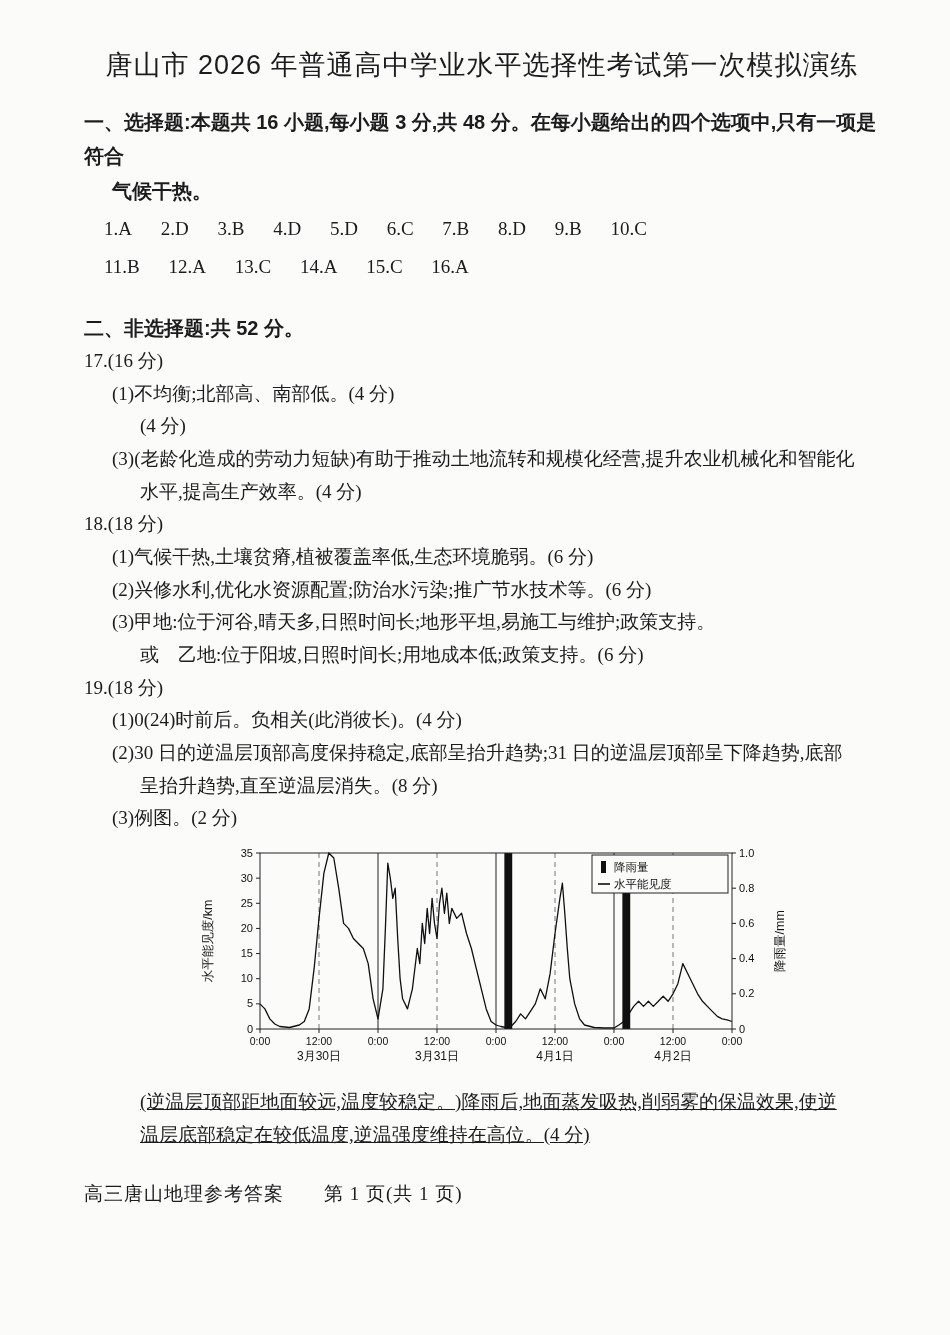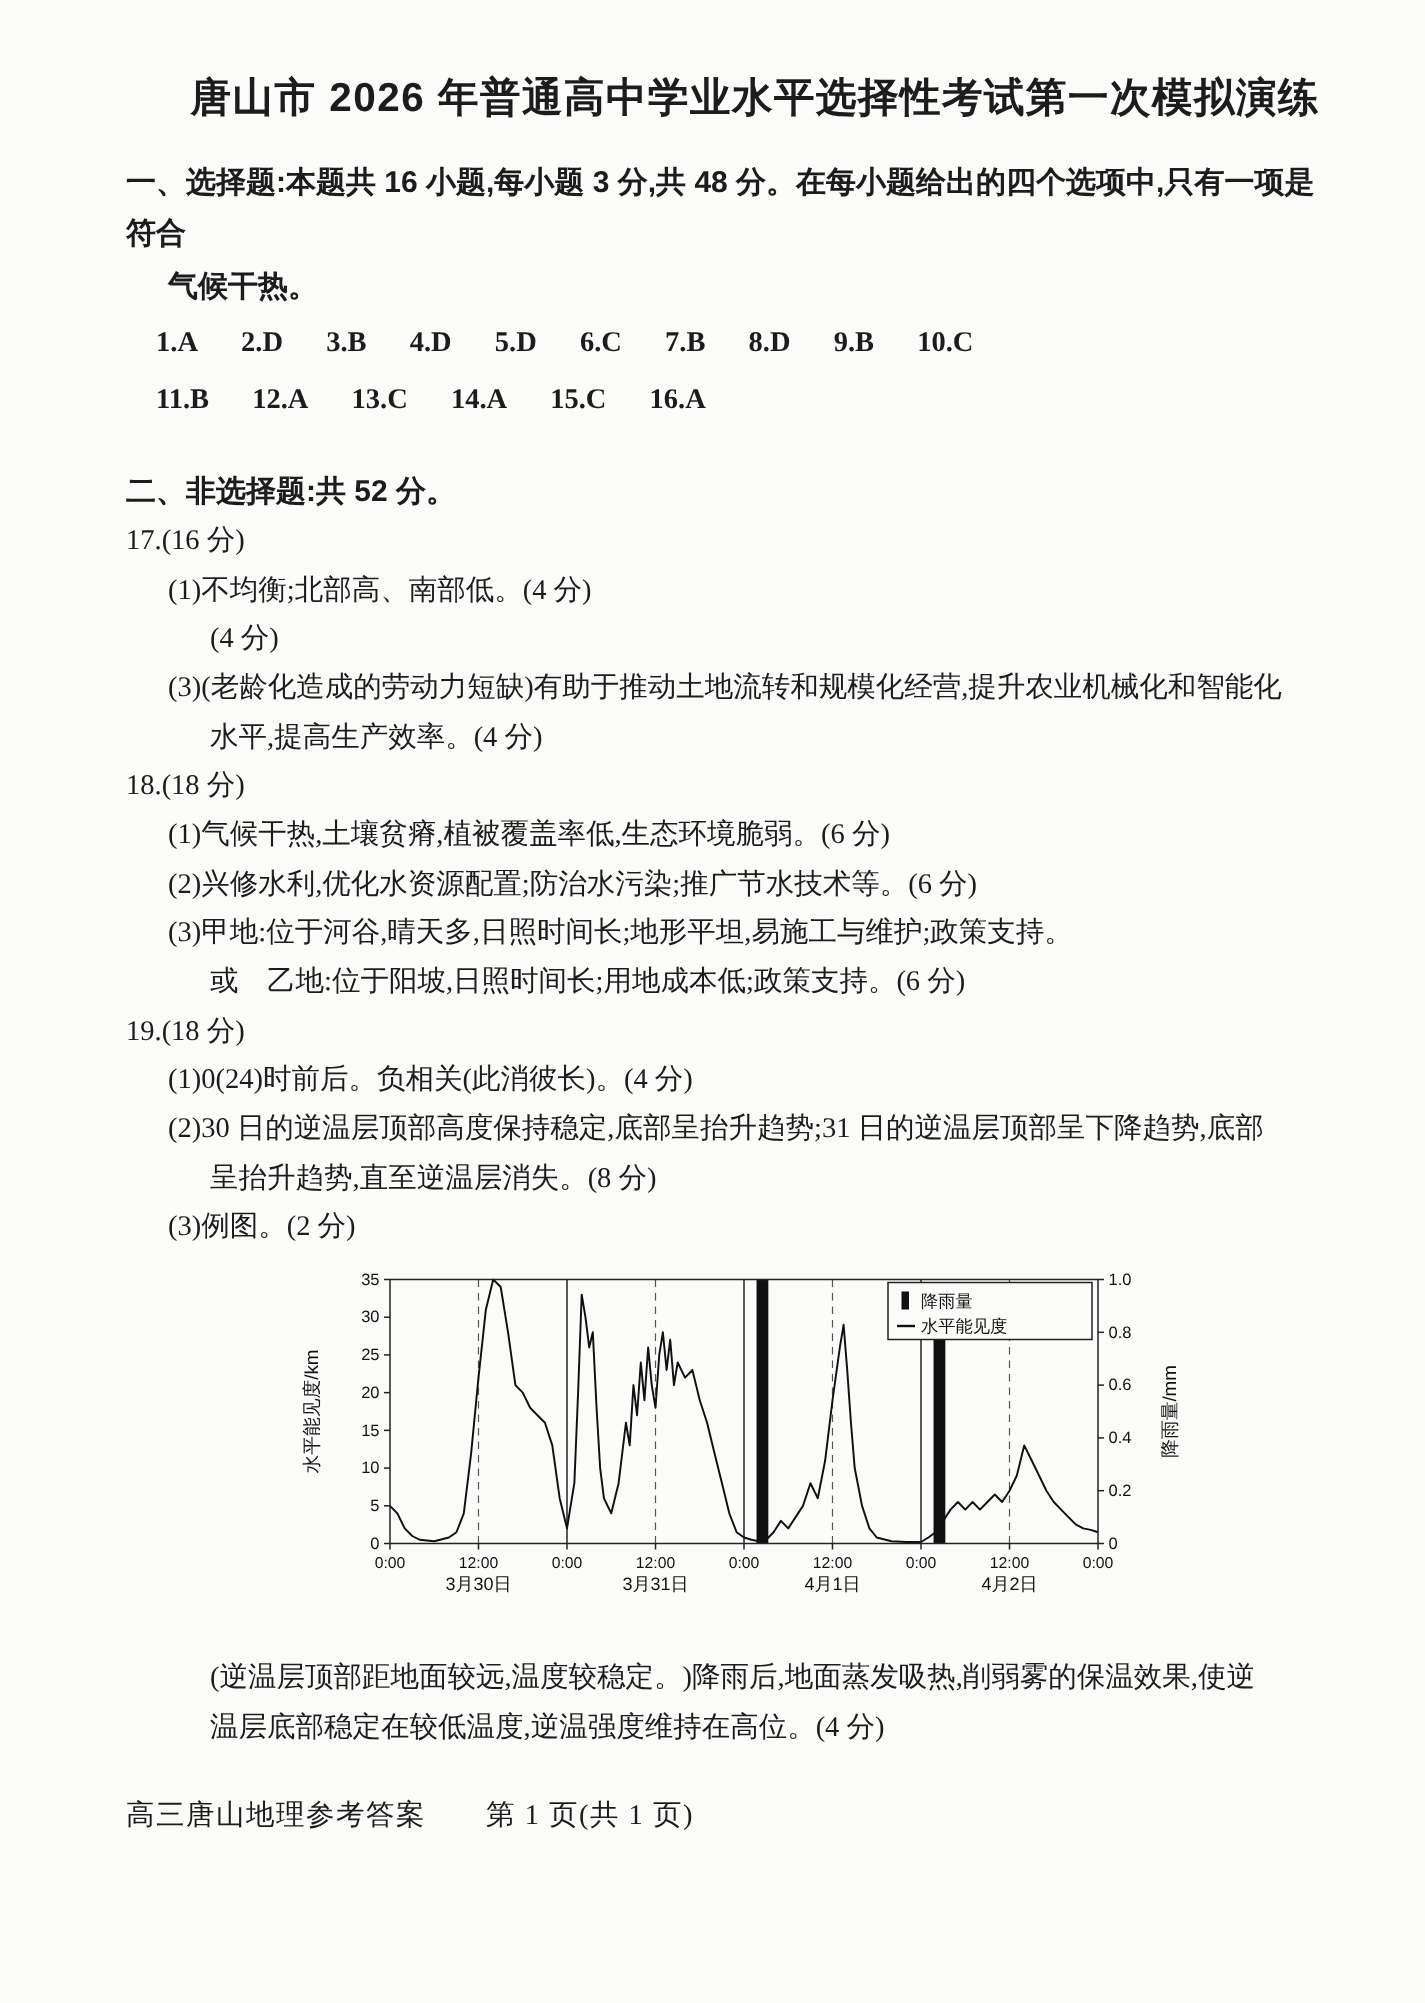--- a/index.html
+++ b/index.html
@@ -4,43 +4,43 @@
 <style>
   html,body{margin:0;padding:0;background:#fbfbfa;}
   .page{
     width:950px;height:1335px;box-sizing:border-box;
     margin:0 auto;background:#fbfbfa;color:#1c1c1c;overflow:hidden;
     font-family:"Liberation Serif","DejaVu Serif",serif;
     font-size:19px;
     padding:48px 70px 0 84px;
   }
   .doc-header{
-    text-align:right;font-family:"Liberation Sans","DejaVu Sans",sans-serif;
-    font-weight:700;font-size:27px;letter-spacing:1px;line-height:1.3;
+    text-align:center;font-family:"Liberation Sans","DejaVu Sans",sans-serif;
+    font-weight:400;font-size:27px;letter-spacing:1px;line-height:1.3;
   }
   .doc-title{
     text-align:center;font-family:"Liberation Sans","DejaVu Sans",sans-serif;
     font-weight:700;font-size:41px;letter-spacing:3px;line-height:1.3;
     margin:14px 0 22px 0;
   }
   .sec-heading{
     font-family:"Liberation Sans","DejaVu Sans",sans-serif;
     font-weight:700;font-size:20px;line-height:1.72;
   }
   .sec1{margin-top:22px;}
   .sec2{margin-top:26px;}
   .line{line-height:1.72;}
   .ind1{padding-left:28px;}
   .ind2{padding-left:56px;}
-  .answers{padding-left:20px;line-height:1.8;margin-top:4px;font-weight:bold;}
+  .answers{padding-left:20px;line-height:1.8;margin-top:4px;}
   .answers span{margin-right:24px;}
   .qblock{margin-top:0;}
   .chart{margin:4px 0 0 112px;}
   svg{font-family:"Liberation Sans","DejaVu Sans",sans-serif;}
-  .closing{margin-top:22px;}
+  .closing{margin-top:6px;text-decoration:underline;}
   .doc-footer{
     text-align:left;margin-top:30px;font-size:19px;line-height:1.35;
     letter-spacing:1px;
   }
 </style>
 </head>
 <body>
 
 <div class="page">
 

